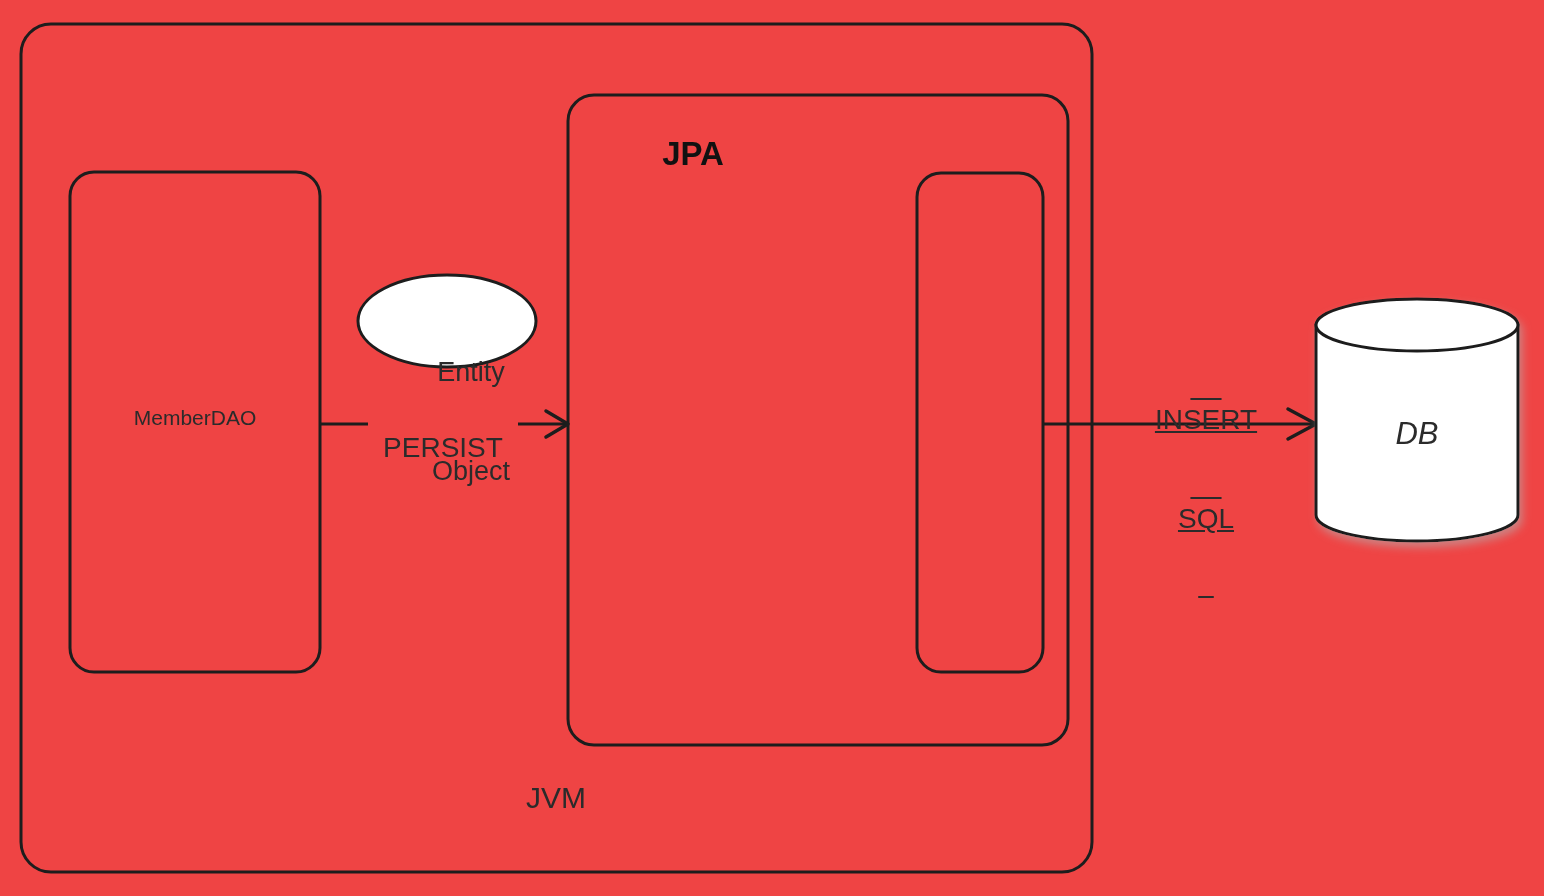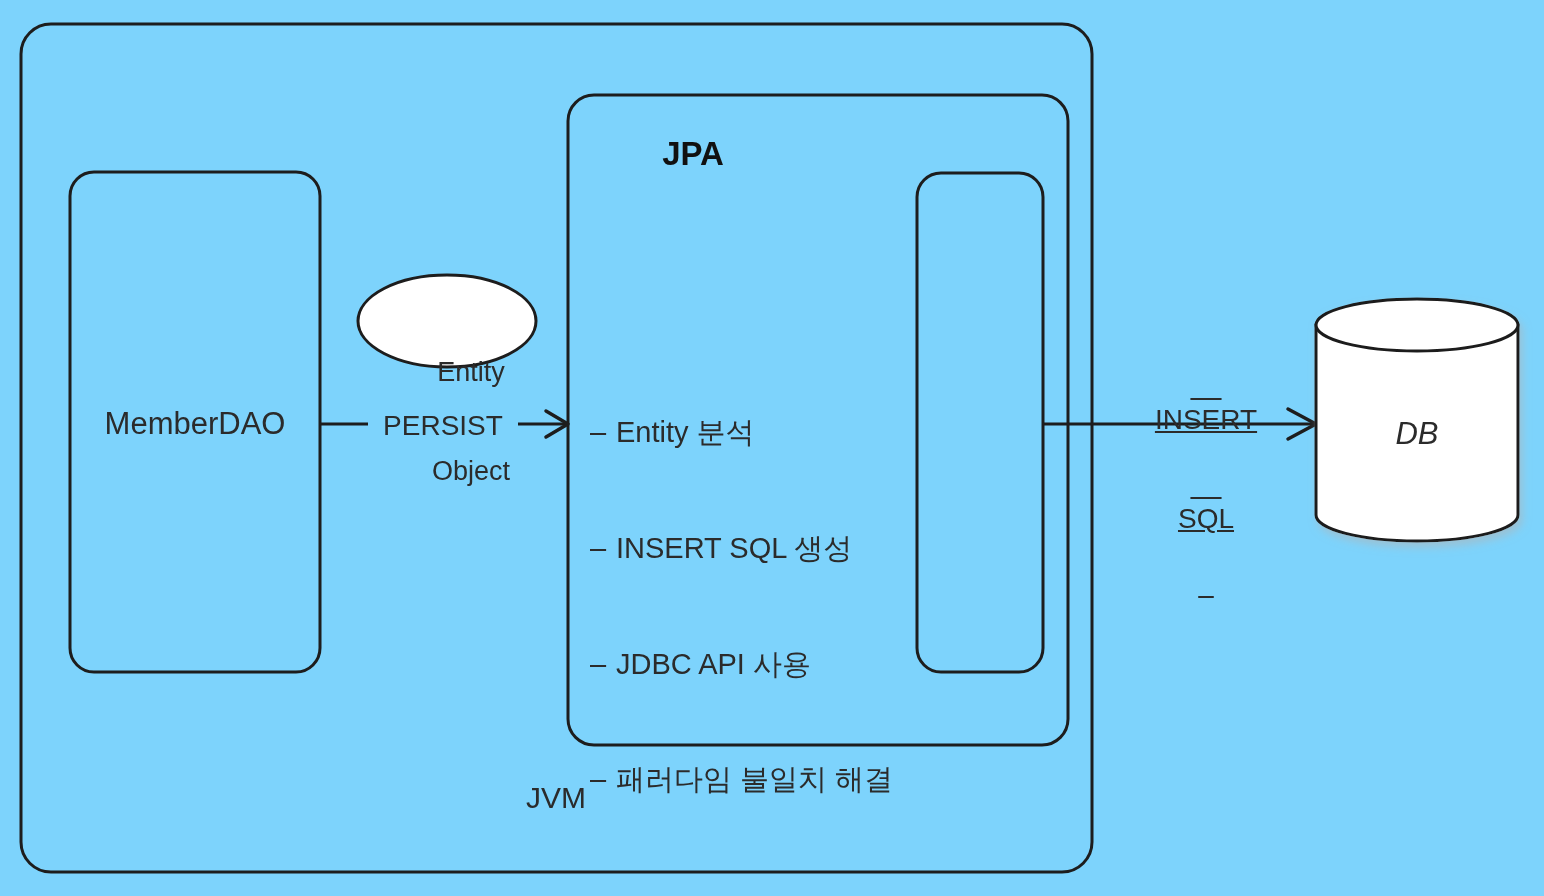--- a/index.html
+++ b/index.html
@@ -8,21 +8,21 @@
     background: #ffffff;
   }
   body {
     font-family: "Liberation Sans", "DejaVu Sans", sans-serif;
     color: #1a1a1a;
   }
   #canvas {
     position: relative;
     width: 1544px;
     height: 896px;
-    background: #7dd3fc;
+    background: #ef4444;
     overflow: hidden;
   }
   #diagram-svg {
     position: absolute;
     top: 0;
     left: 0;
     width: 1544px;
     height: 896px;
   }
   .shape-stroke {
@@ -58,21 +58,21 @@
   .lbl-center {
     text-align: center;
     transform: translateX(-50%);
   }
   .lbl-jpa {
     font-size: 33px;
     font-weight: bold;
     color: #111111;
   }
   .lbl-node {
-    font-size: 31px;
+    font-size: 21px;
   }
   .lbl-ellipse {
     font-size: 27px;
     line-height: 1.22;
   }
   .lbl-edge {
     font-size: 28px;
   }
   .lbl-jdbc {
     font-size: 28px;
@@ -142,28 +142,22 @@
 
   <div class="diagram-label lbl-center lbl-jpa" style="left:693px; top:135px;">JPA</div>
 
   <div class="diagram-label lbl-center lbl-node" style="left:195px; top:406px;">MemberDAO</div>
 
   <div class="diagram-label lbl-center lbl-ellipse" style="left:447px; top:290px;margin-left:24px;">
     <div>Entity</div>
     <div>Object</div>
   </div>
 
-  <div class="diagram-label lbl-center lbl-edge" style="left:443px; top:409px;">PERSIST</div>
+  <div class="diagram-label lbl-center lbl-edge" style="left:443px; top:431px;">PERSIST</div>
 
-  <div class="feature-list" style="left:590px; top:336px;">
-    <span class="feature-row"><span class="dash">–</span><span>Entity 분석</span></span>
-    <span class="feature-row"><span class="dash">–</span><span>INSERT SQL 생성</span></span>
-    <span class="feature-row"><span class="dash">–</span><span>JDBC API 사용</span></span>
-    <span class="feature-row"><span class="dash">–</span><span>패러다임 불일치 해결</span></span>
-  </div>
 
 
   <div class="diagram-label lbl-center lbl-edge" style="left:1206px; top:337px;text-decoration:underline;">
     <div>INSERT</div>
     <div>SQL</div>
   </div>
 
   <div class="diagram-label lbl-center lbl-db" style="left:1417px; top:416px;font-style:italic;">DB</div>
 
   <div class="diagram-label lbl-center lbl-jvm" style="left:556px; top:780px;">JVM</div>

